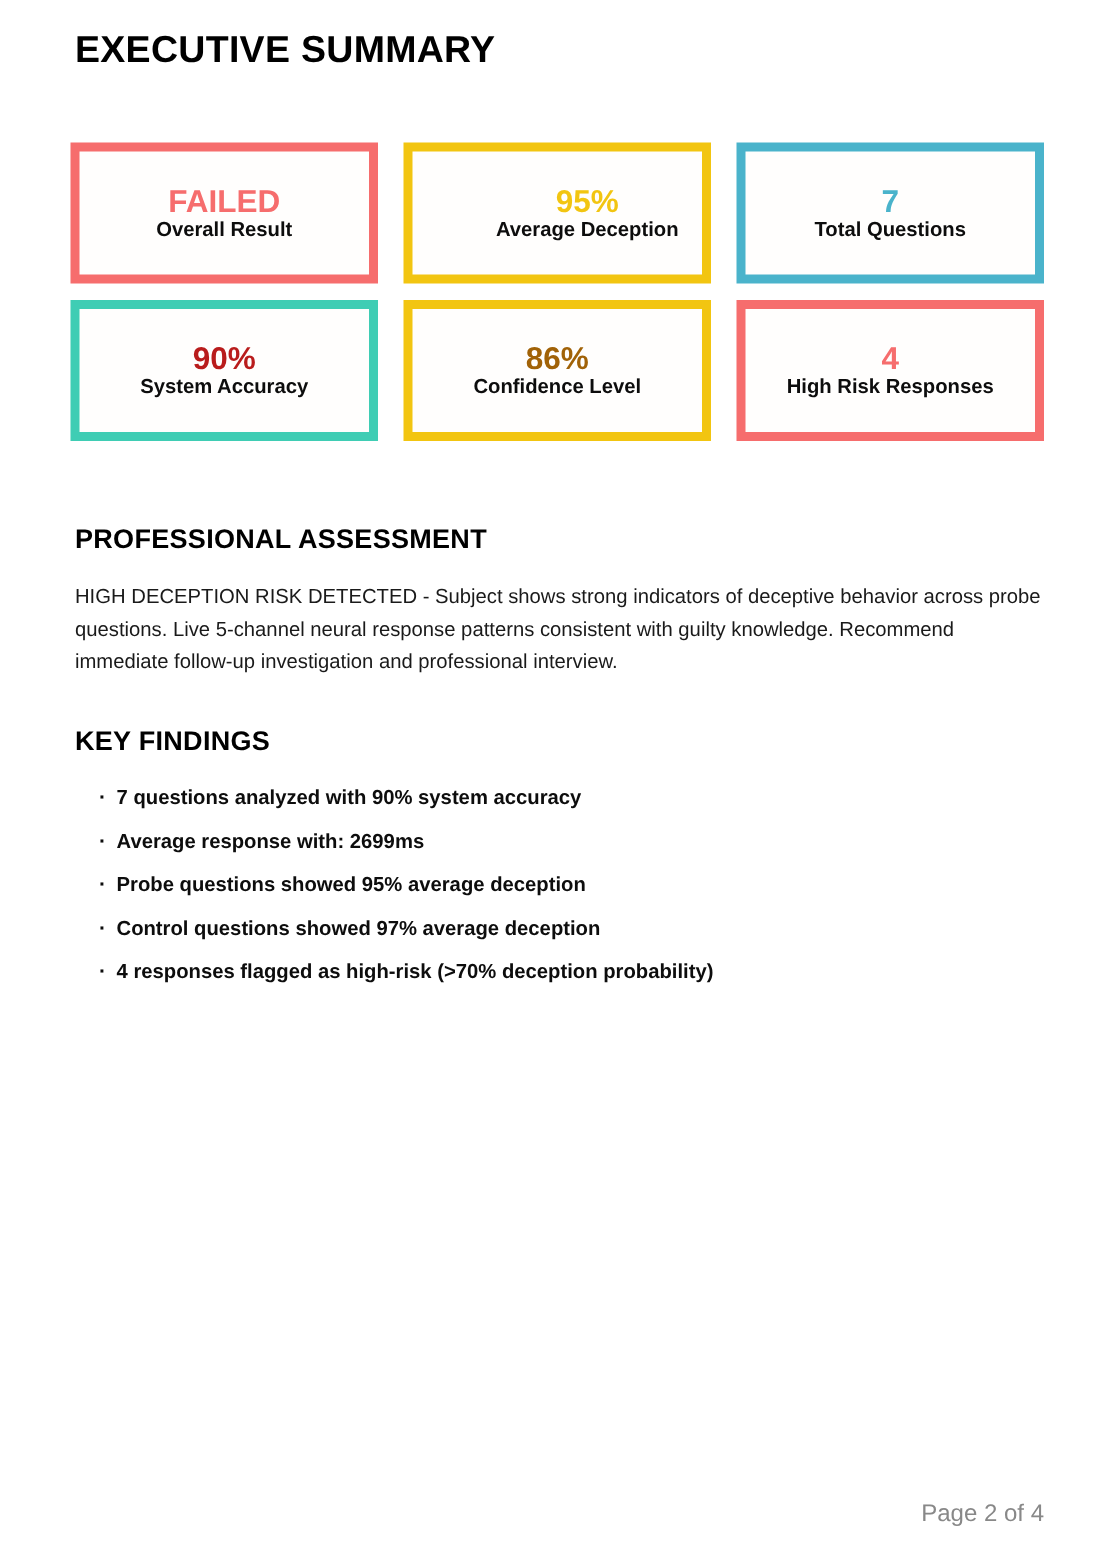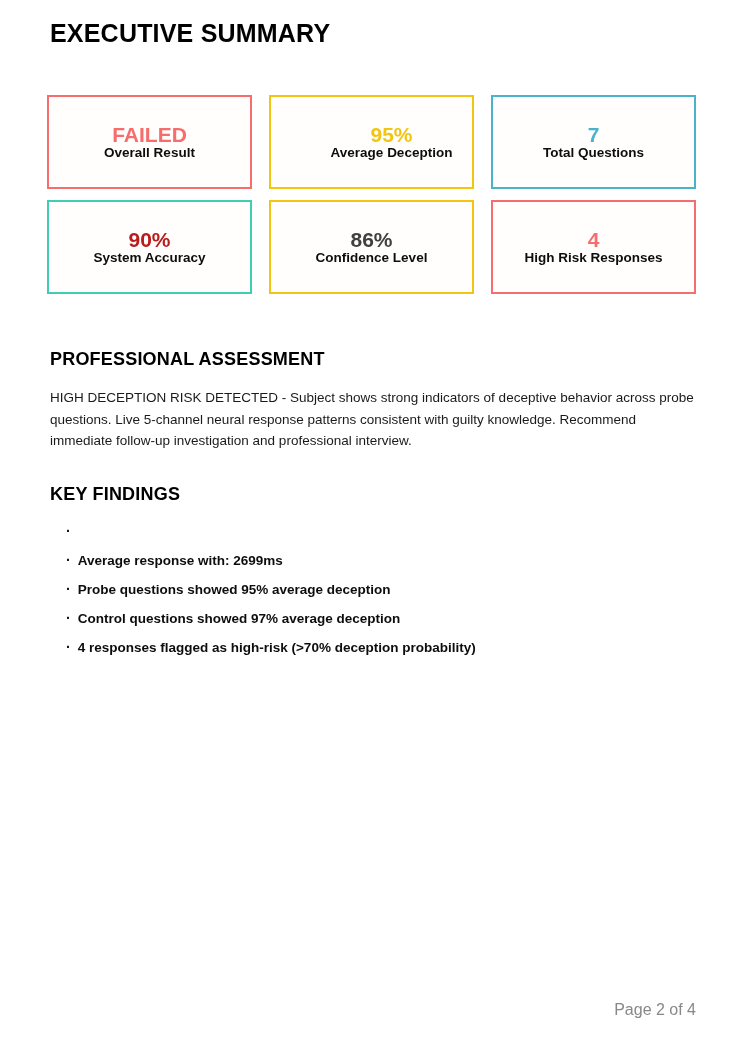--- a/index.html
+++ b/index.html
@@ -28,21 +28,21 @@
   }
   .cards-grid {
     margin-top: 47px;
     display: grid;
     grid-template-columns: repeat(3, 1fr);
     column-gap: 17px;
     row-gap: 11px;
   }
   .card {
     height: 94px;
-    border: 2px solid #0ea5e9;
+    border: 6px solid #0ea5e9;
     background: #fffefd;
     display: flex;
     flex-direction: column;
     align-items: center;
     justify-content: center;
     gap: 0;
     text-align: center;
   }
   .card-value {
     font-size: 21px;
@@ -129,40 +129,41 @@
         <div class="card-value" style="color: rgb(74, 179, 203);">7</div>
         <div class="card-label">Total Questions</div>
       </div>
 
       <div class="card" style="border-color: rgb(63, 205, 180);">
         <div class="card-value" style="color: #b91c1c;">90%</div>
         <div class="card-label">System Accuracy</div>
       </div>
 
       <div class="card" style="border-color: rgb(242, 197, 17);">
-        <div class="card-value" style="color: #404040;">86%</div>
+        <div class="card-value" style="color: #a16207;">86%</div>
         <div class="card-label">Confidence Level</div>
       </div>
 
       <div class="card" style="border-color: rgb(246, 109, 109);">
         <div class="card-value" style="color: rgb(246, 109, 109);">4</div>
         <div class="card-label">High Risk Responses</div>
       </div>
 
     </div>
 
     <h2 class="section-heading">PROFESSIONAL ASSESSMENT</h2>
 
     <p class="assessment-body">HIGH DECEPTION RISK DETECTED - Subject shows strong indicators of deceptive behavior across probe questions. Live 5-channel neural response patterns consistent with guilty knowledge. Recommend immediate follow-up investigation and professional interview.</p>
 
     <h2 class="section-heading key-findings">KEY FINDINGS</h2>
 
     <ul class="findings-list">
       <li class="finding-item">
         <span class="bullet-dot">·</span>
+        <span>7 questions analyzed with 90% system accuracy</span>
       </li>
       <li class="finding-item">
         <span class="bullet-dot">·</span>
         <span>Average response with: 2699ms</span>
       </li>
       <li class="finding-item">
         <span class="bullet-dot">·</span>
         <span>Probe questions showed 95% average deception</span>
       </li>
       <li class="finding-item">

